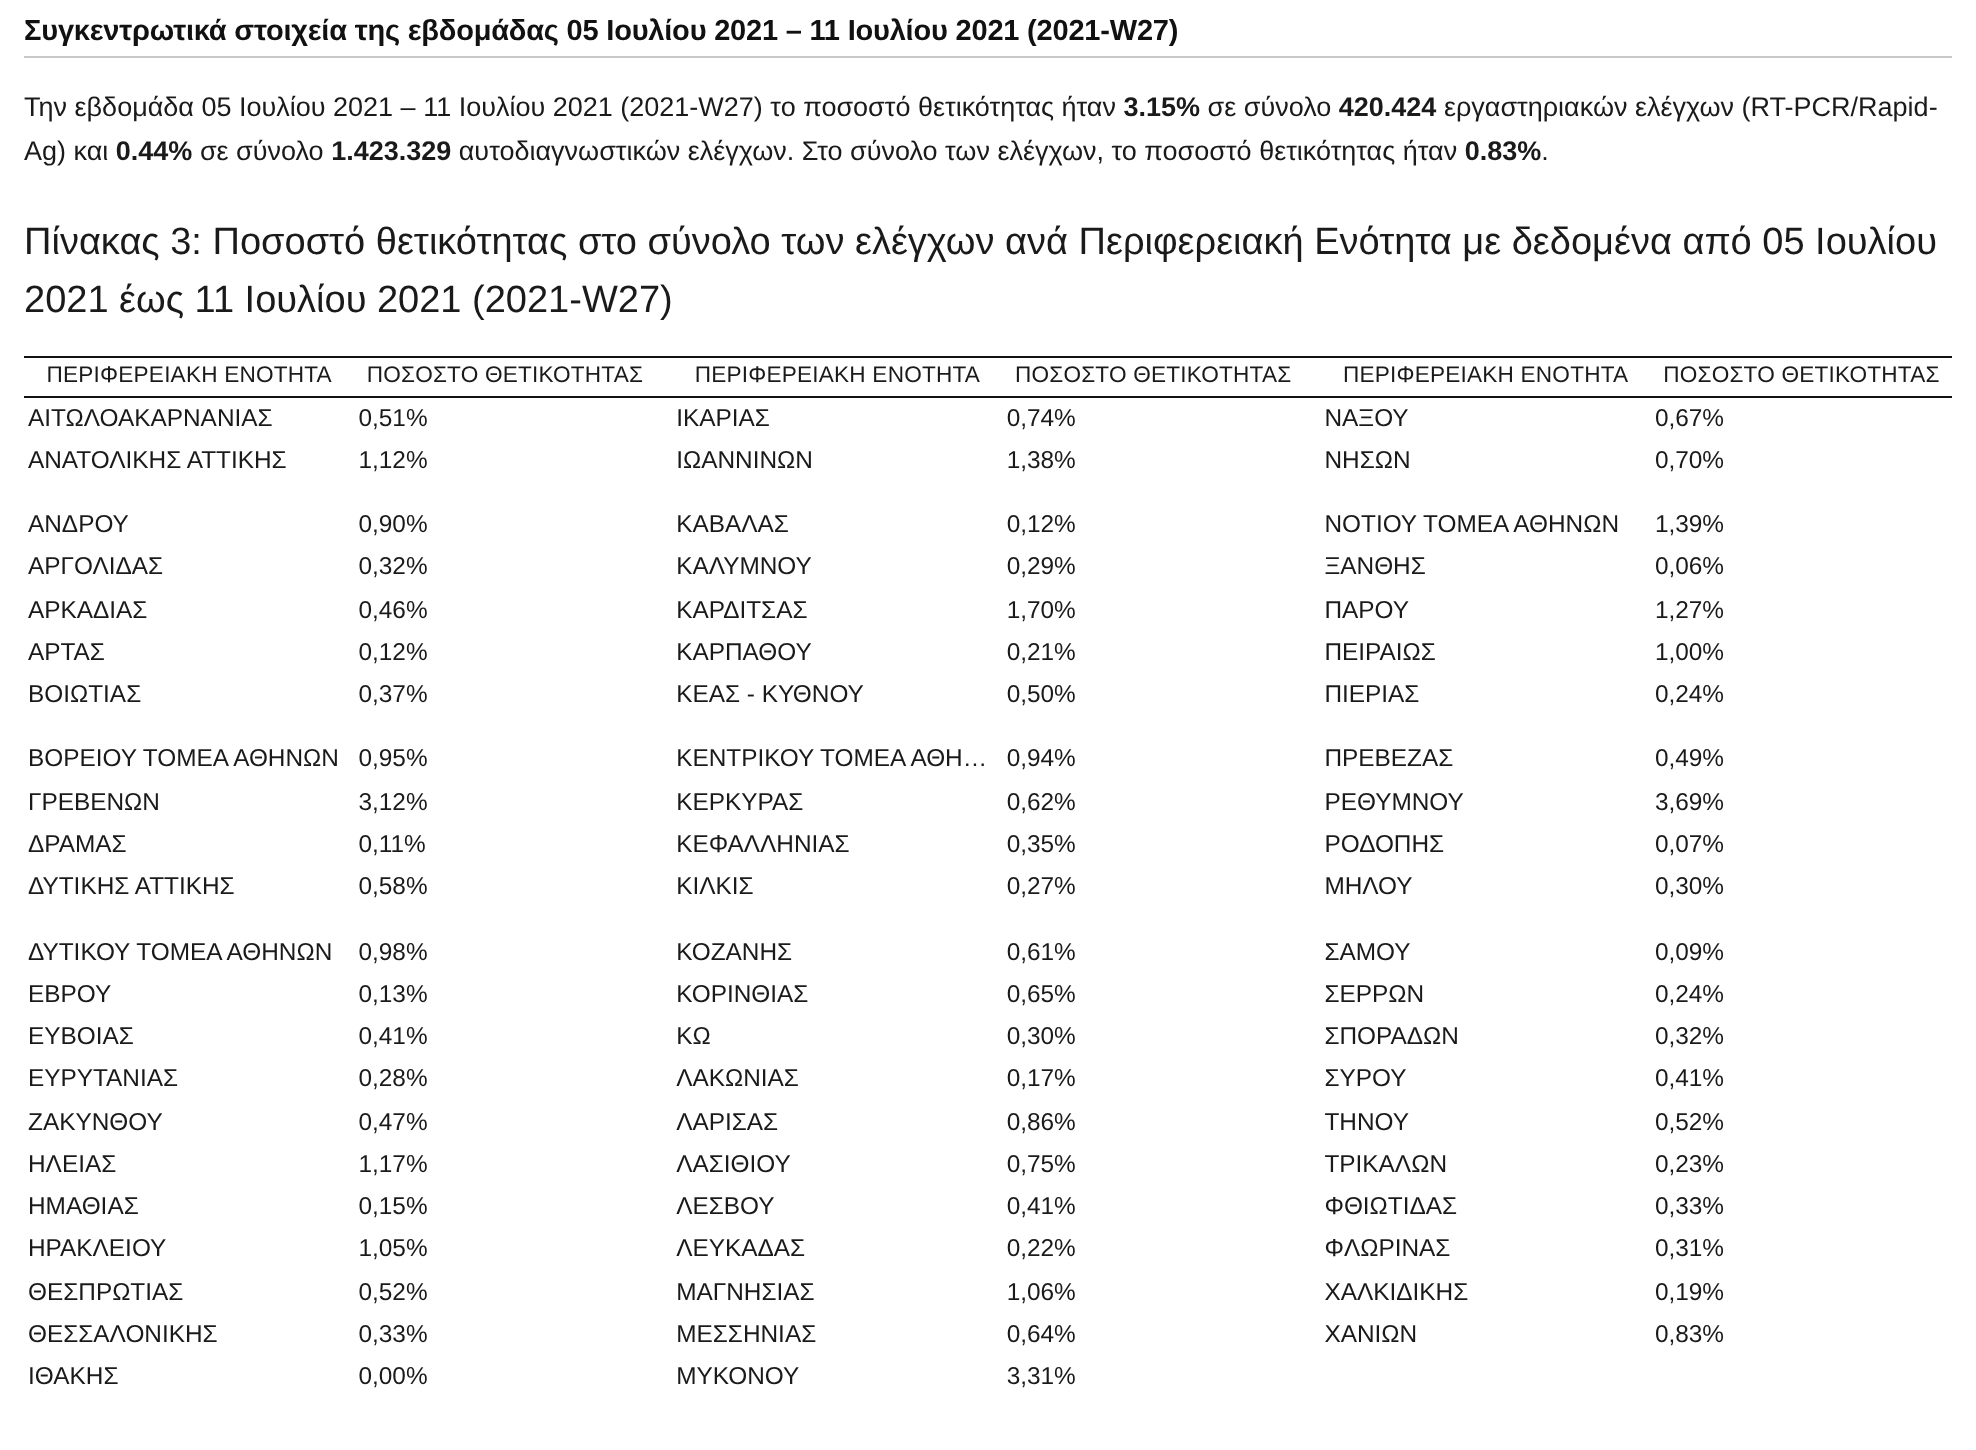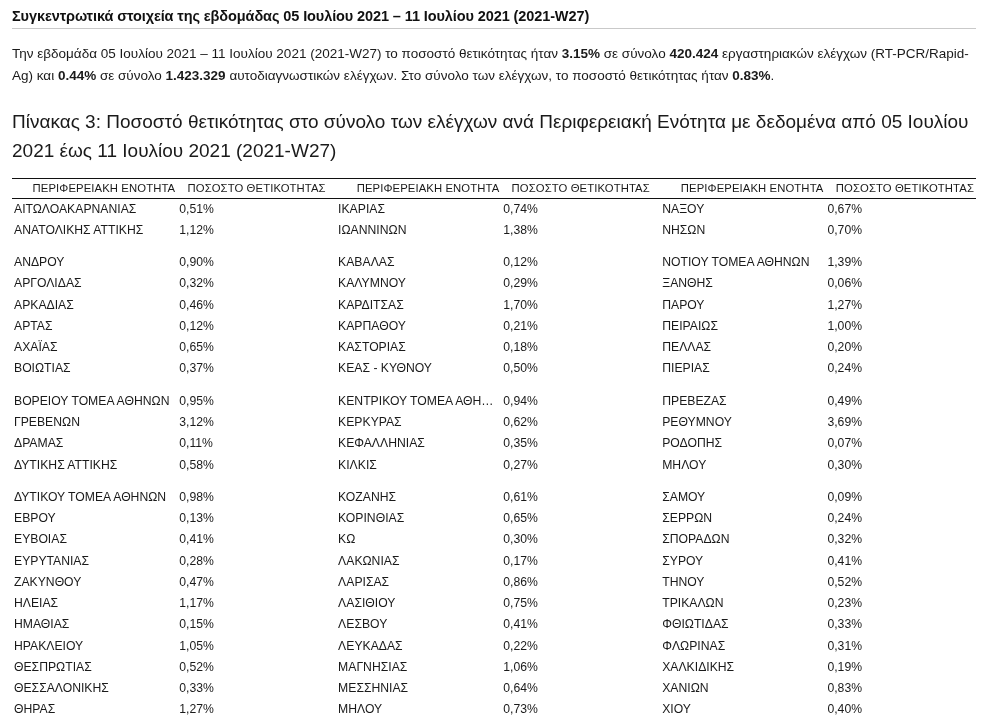--- a/index.html
+++ b/index.html
@@ -48,21 +48,21 @@
   }
 
   table.data {
     border-collapse: collapse;
     width: 964px;
     table-layout: fixed;
     font-size: 12.2px;
   }
   table.data thead th {
     font-weight: normal;
-    text-align: right;
+    text-align: center;
     font-size: 11.3px;
     letter-spacing: 0.1px;
     padding: 3px 2px 4px 2px;
     border-top: 1.5px solid #111;
     border-bottom: 1.5px solid #111;
     white-space: nowrap;
   }
   table.data tbody td {
     padding: 1px 2px;
     line-height: 1.58;
@@ -178,30 +178,20 @@
           <td>ΑΡΤΑΣ</td>
           <td class="pct">0,12%</td>
           <td></td>
           <td>ΚΑΡΠΑΘΟΥ</td>
           <td class="pct">0,21%</td>
           <td></td>
           <td>ΠΕΙΡΑΙΩΣ</td>
           <td class="pct">1,00%</td>
         </tr>
         <tr>
-          <td>ΑΧΑΪΑΣ</td>
-          <td class="pct">0,65%</td>
-          <td></td>
-          <td>ΚΑΣΤΟΡΙΑΣ</td>
-          <td class="pct">0,18%</td>
-          <td></td>
-          <td>ΠΕΛΛΑΣ</td>
-          <td class="pct">0,20%</td>
-        </tr>
-        <tr>
           <td>ΒΟΙΩΤΙΑΣ</td>
           <td class="pct">0,37%</td>
           <td></td>
           <td>ΚΕΑΣ - ΚΥΘΝΟΥ</td>
           <td class="pct">0,50%</td>
           <td></td>
           <td>ΠΙΕΡΙΑΣ</td>
           <td class="pct">0,24%</td>
         </tr>
         <tr class="spacer">
@@ -344,30 +334,20 @@
           <td>ΘΕΣΣΑΛΟΝΙΚΗΣ</td>
           <td class="pct">0,33%</td>
           <td></td>
           <td>ΜΕΣΣΗΝΙΑΣ</td>
           <td class="pct">0,64%</td>
           <td></td>
           <td>ΧΑΝΙΩΝ</td>
           <td class="pct">0,83%</td>
         </tr>
         <tr>
-          <td>ΘΗΡΑΣ</td>
-          <td class="pct">1,27%</td>
-          <td></td>
-          <td>ΜΗΛΟΥ</td>
-          <td class="pct">0,73%</td>
-          <td></td>
-          <td>ΧΙΟΥ</td>
-          <td class="pct">0,40%</td>
-        </tr>
-        <tr>
           <td>ΙΘΑΚΗΣ</td>
           <td class="pct">0,00%</td>
           <td></td>
           <td>ΜΥΚΟΝΟΥ</td>
           <td class="pct">3,31%</td>
           <td></td>
           <td></td>
           <td class="pct"></td>
         </tr>
       </tbody>

